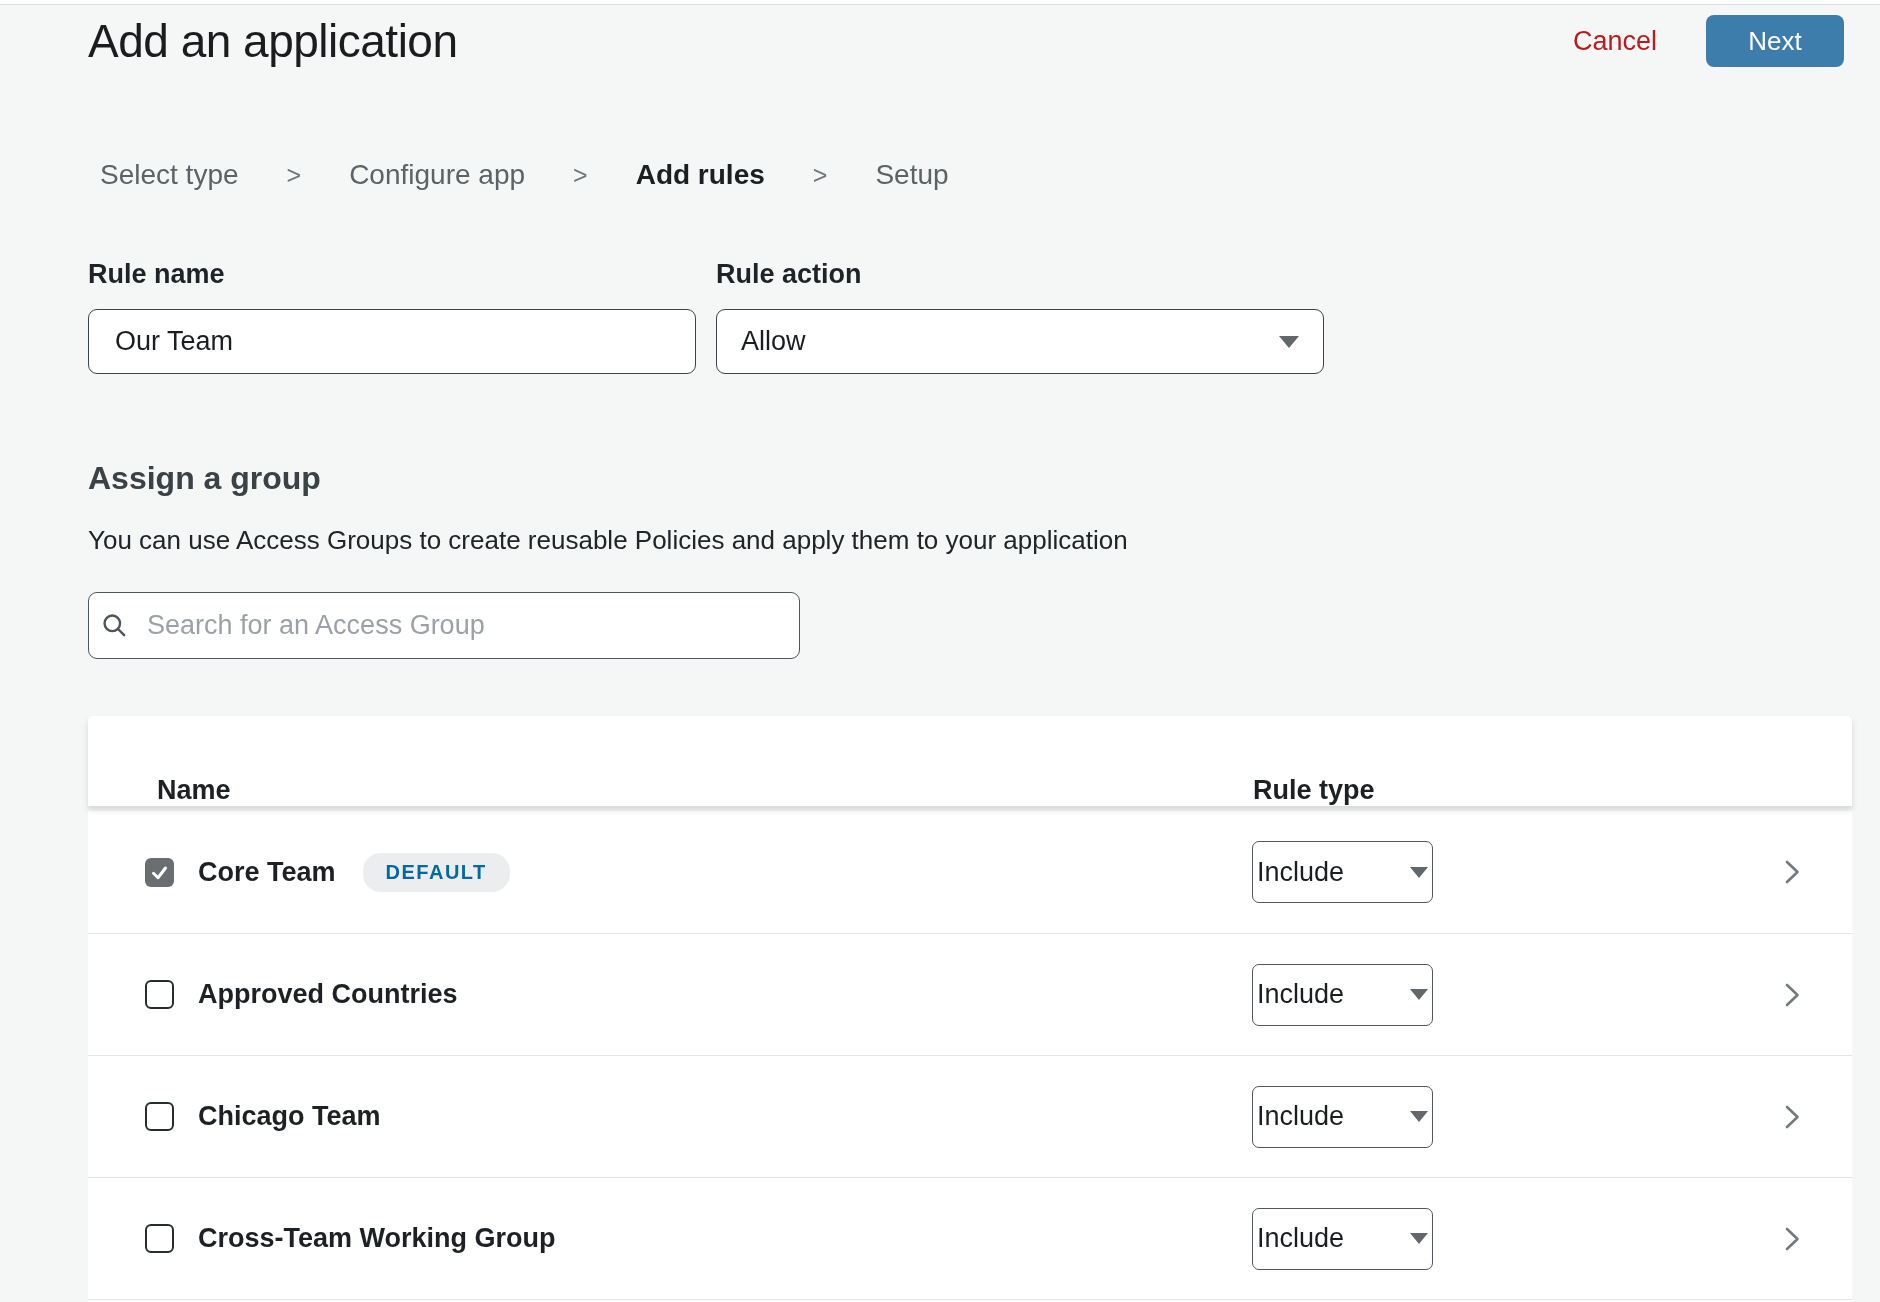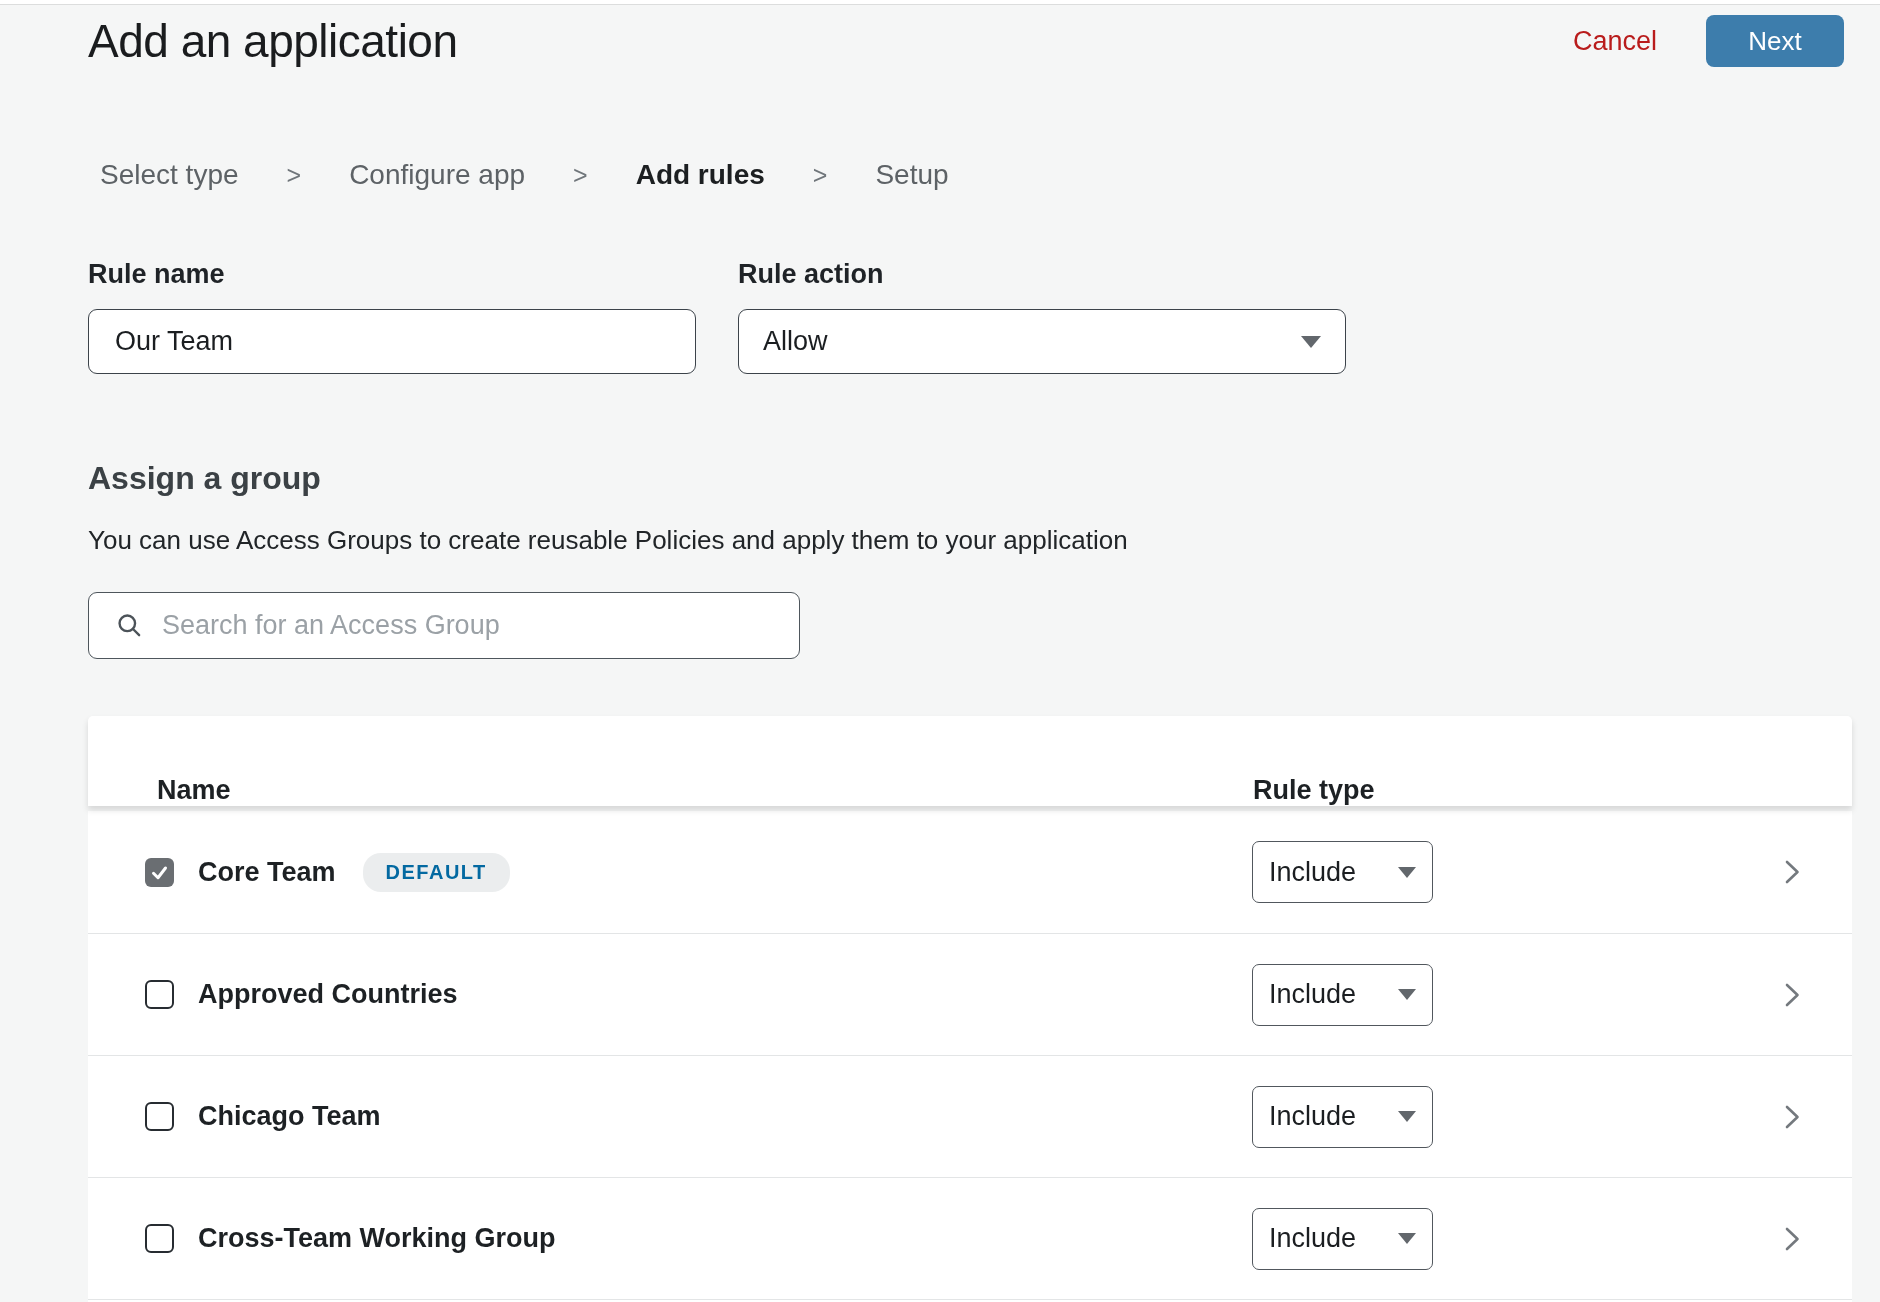--- a/index.html
+++ b/index.html
@@ -25,21 +25,21 @@
     display: flex; align-items: center; justify-content: center; cursor: pointer;
   }
 
   
   .breadcrumb { display: flex; align-items: center; gap: 48px; margin: 90px 0 0 100px; font-size: 28px; color: #5d6266; }
   .breadcrumb .sep { color: #70767b; font-size: 25px; }
   .breadcrumb .step { cursor: pointer; }
   .breadcrumb .step.active { color: #1c1f21; font-weight: 700; }
 
   
-  .form-row { display: flex; margin: 68px 9px 0 88px; gap: 42px; align-items: flex-end; }
+  .form-row { display: flex; margin: 68px 9px 0 88px; gap: 20px; align-items: flex-end; }
   .field { width: 608px; }
   .field-label { font-size: 27px; font-weight: 700; color: #1f2327; }
   .text-input, .select-box {
     margin-top: 19px; height: 65px; width: 100%;
     background: #ffffff; border: 1.5px solid #3c434a; border-radius: 9px;
     display: flex; align-items: center; padding: 17px 24px;
     font-size: 27px; color: #1b1e21;
   }
   .text-input input {
     border: none; outline: none; width: 100%; font-size: 27px;
@@ -51,21 +51,21 @@
     border-left: 10px solid transparent; border-right: 10px solid transparent;
     border-top: 12px solid #62676c;
   }
 
   
   .section-heading { margin: 86px 0 0 88px; font-size: 32px; font-weight: 700; color: #3b4145; }
   .section-desc { margin: 28px 0 0 88px; font-size: 26px; color: #212528; }
   .search-box {
     margin: 36px 0 0 88px; width: 712px; height: 67px;
     background: #ffffff; border: 1.5px solid #4e565c; border-radius: 9px;
-    display: flex; align-items: center; padding: 0 27px; gap: 16px;
+    display: flex; align-items: center; padding: 0 12px; gap: 16px;
   }
   .search-box input {
     border: none; outline: none; flex: 1; font-size: 27px; color: #1b1e21;
     background: transparent; font-family: "Liberation Sans", sans-serif;
   }
   .search-box input::placeholder { color: #9ba1a6; }
 
   
   .table { margin: 57px 0 0 88px; width: 1764px; }
   .table-header {
@@ -85,21 +85,21 @@
   .badge {
     margin-left: 27px; background: #ebedee; color: #0369a1;
     font-size: 20px; font-weight: 700; letter-spacing: 1.5px;
     padding: 8px 23px; border-radius: 18px;
   }
   .row-select {
     position: absolute; left: 1164px; top: 50%; transform: translateY(-50%);
     width: 181px; height: 62px;
     border: 1.5px solid #51575d; border-radius: 7px; background: #ffffff;
     display: flex; align-items: center; justify-content: space-between;
-    padding: 0 16px; font-size: 27px; color: #1b1e21; cursor: pointer;
+    padding: 0 4px; font-size: 27px; color: #1b1e21; cursor: pointer;
   }
   .row-select .caret { border-left-width: 9px; border-right-width: 9px; border-top-width: 11px; }
   .row-chevron { position: absolute; left: 1692px; top: 50%; transform: translateY(-50%); cursor: pointer; line-height: 0; }
   .partial-row { height: 60px; border-top: 1px solid #e3e5e6; background: #ffffff; }
 </style>
 </head>
 <body>
 
 <div class="top-edge"></div>
 

